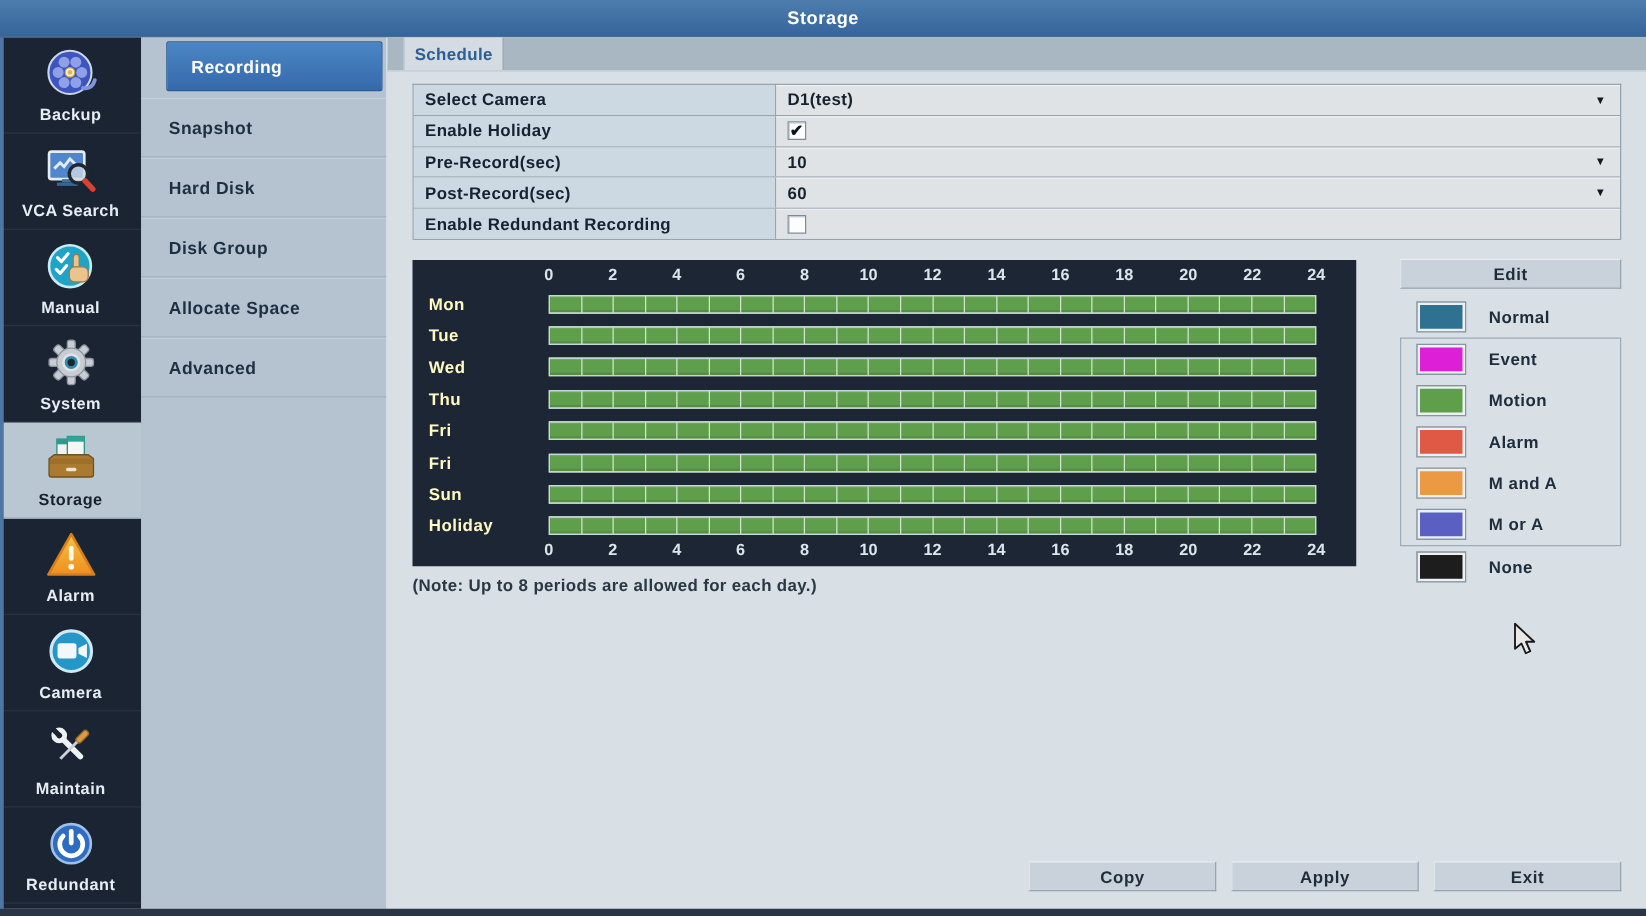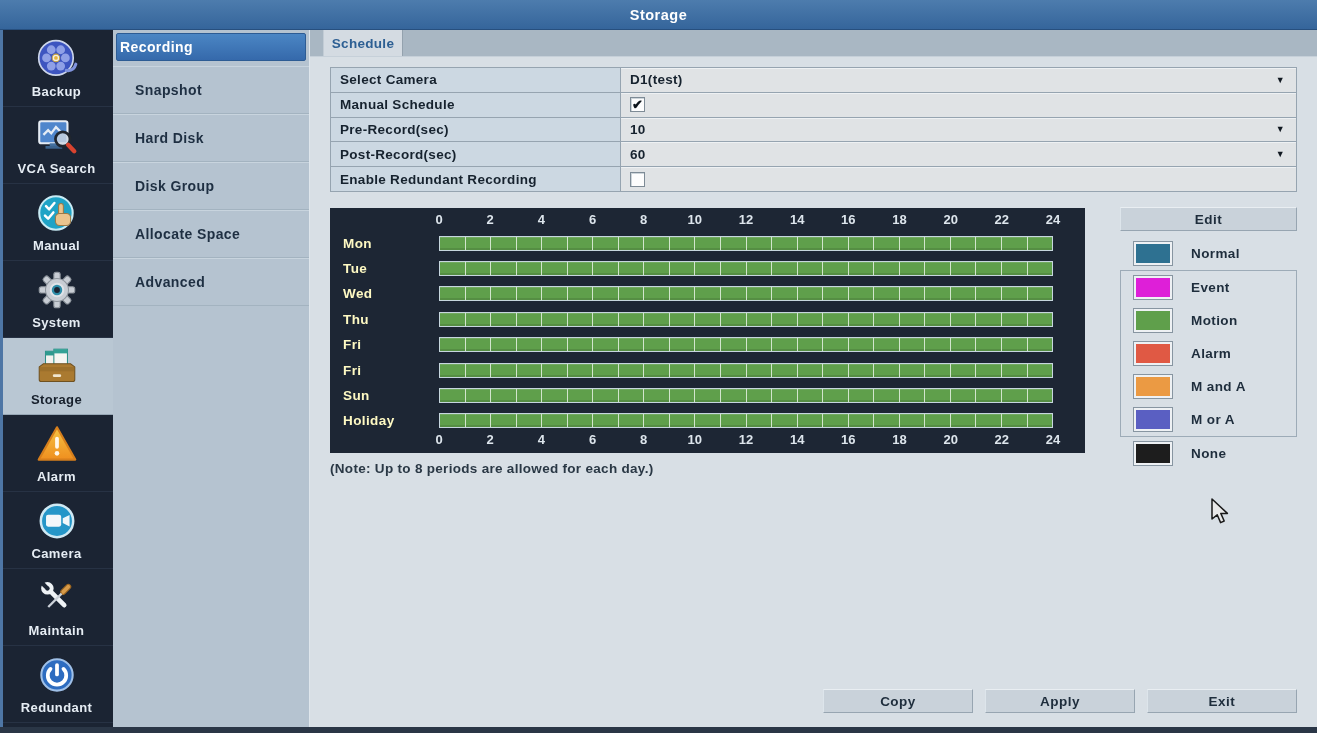--- a/index.html
+++ b/index.html
@@ -28,21 +28,21 @@
   .side-item .icon{ width:46px; height:46px; display:block; }
   .side-item.selected{ background:#b9c7d3; color:#17202c; border-bottom:1px solid #97a7b5; }
   
   .menu{ position:absolute; left:113px; top:30px; width:197px; height:697px; background:#b5c3d0; border-right:1px solid #dfe6ec; }
   .menu-item{
     height:48px; display:flex; align-items:center; padding-left:22px;
     font-size:14px; font-weight:600; color:#1e2f42; letter-spacing:.4px;
     border-bottom:1px solid #a3b3c0; box-shadow:inset 0 1px 0 #c8d4de;
   }
   .menu-item.selected{
-    height:28px; margin:3px 3px 5px 3px; padding-left:3px;
+    height:40px; margin:3px 3px 5px 20px; padding-left:19px;
     background:linear-gradient(#4b86c4,#3569ab); color:#fff;
     border:1px solid #2d5c94; border-radius:2px; box-shadow:none;
   }
   
   .content{ position:absolute; left:310px; top:30px; width:1007px; height:697px; background:#d8dfe5; }
   .tabbar{ height:27px; background:#a9b7c3; display:flex; align-items:stretch; padding-left:13px; border-bottom:1px solid #c6d0d9; }
   .tab{
     width:80px; display:flex; align-items:center; justify-content:center;
     background:#d4dbe2; color:#2d5f93; font-weight:bold; font-size:13.5px; letter-spacing:.3px;
     border-left:1px solid #c2ccd5; border-right:1px solid #94a2ae;
@@ -237,21 +237,21 @@
 
     <div class="form" id="form">
         <div class="form-row">
           <div class="form-label">Select Camera</div>
           <div class="form-value">
             <span>D1(test)</span>
             <span class="dd-arrow">▼</span>
           </div>
         </div>
         <div class="form-row">
-          <div class="form-label">Manual Schedule</div>
+          <div class="form-label">Enable Holiday</div>
           <div class="form-value">
             <span class="checkbox">✔</span>
           </div>
         </div>
         <div class="form-row">
           <div class="form-label">Pre-Record(sec)</div>
           <div class="form-value">
             <span>10</span>
             <span class="dd-arrow">▼</span>
           </div>

